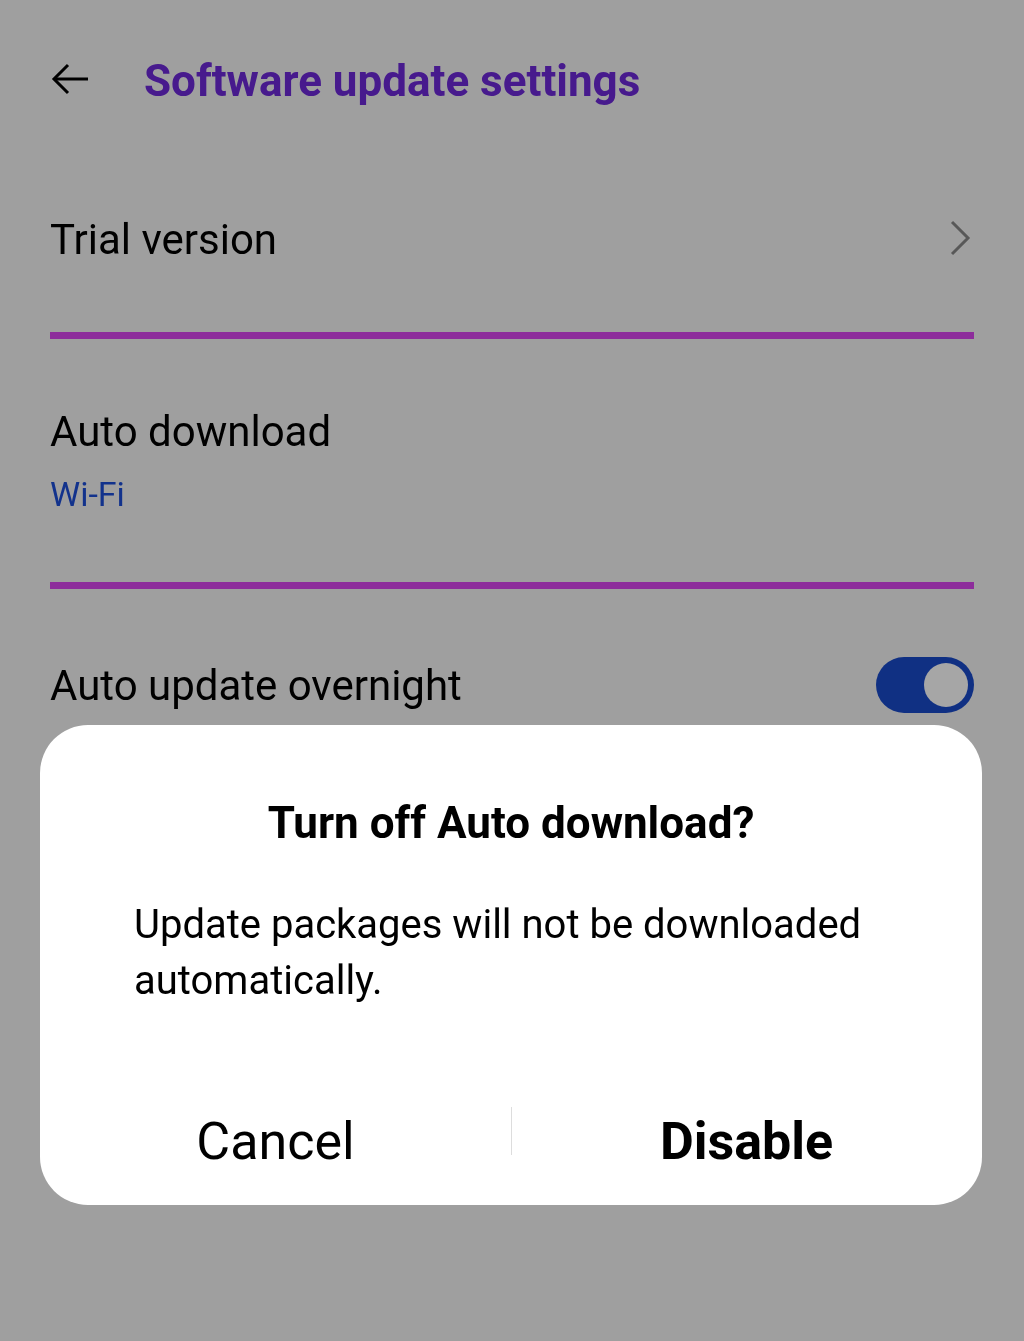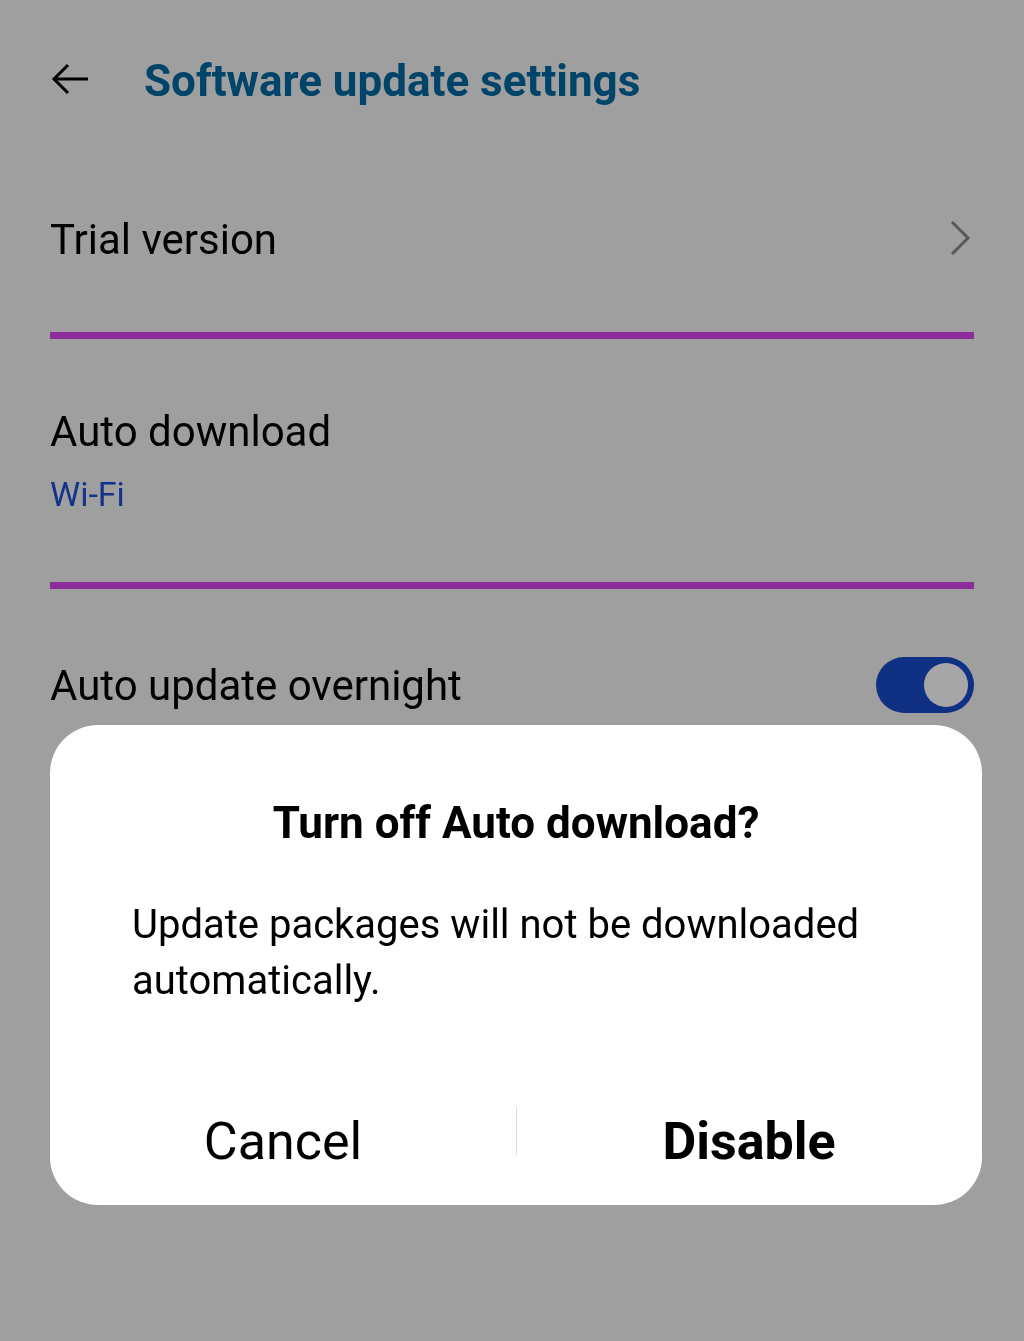--- a/index.html
+++ b/index.html
@@ -34,21 +34,21 @@
       justify-content: center;
       margin-right: 50px;
     }
     .back-icon svg {
       width: 44px;
       height: 44px;
     }
     .page-title {
       font-size: 44px;
       font-weight: 700;
-      color: #0369a1;
+      color: #6d28d9;
     }
     .settings-list {
       padding: 0 50px;
     }
     .list-item {
       padding: 68px 0;
       border-bottom: 7px solid #d946ef;
       display: flex;
       align-items: center;
       justify-content: space-between;
@@ -84,41 +84,42 @@
       position: absolute;
       width: 44px;
       height: 44px;
       background: #fff;
       border-radius: 50%;
       top: 6px;
       right: 6px;
     }
     .dialog {
       position: absolute;
-      left: 50px;
+      left: 40px;
       right: 42px;
       top: 725px;
       background: #fff;
       border-radius: 48px;
       z-index: 10;
       padding: 72px 0 0 0;
     }
     .dialog-title {
       font-size: 44px;
       font-weight: 700;
       color: #000;
       text-align: center;
       padding: 0 60px 48px 60px;
     }
     .dialog-message {
       font-size: 40px;
       color: #000;
       line-height: 1.4;
       padding: 0 82px 68px 82px;
       text-align: left;
+      margin-left: 12px;
     }
     .dialog-buttons {
       display: flex;
       height: 128px;
     }
     .dialog-button {
       flex: 1;
       border: none;
       background: transparent;
       font-size: 52px;

